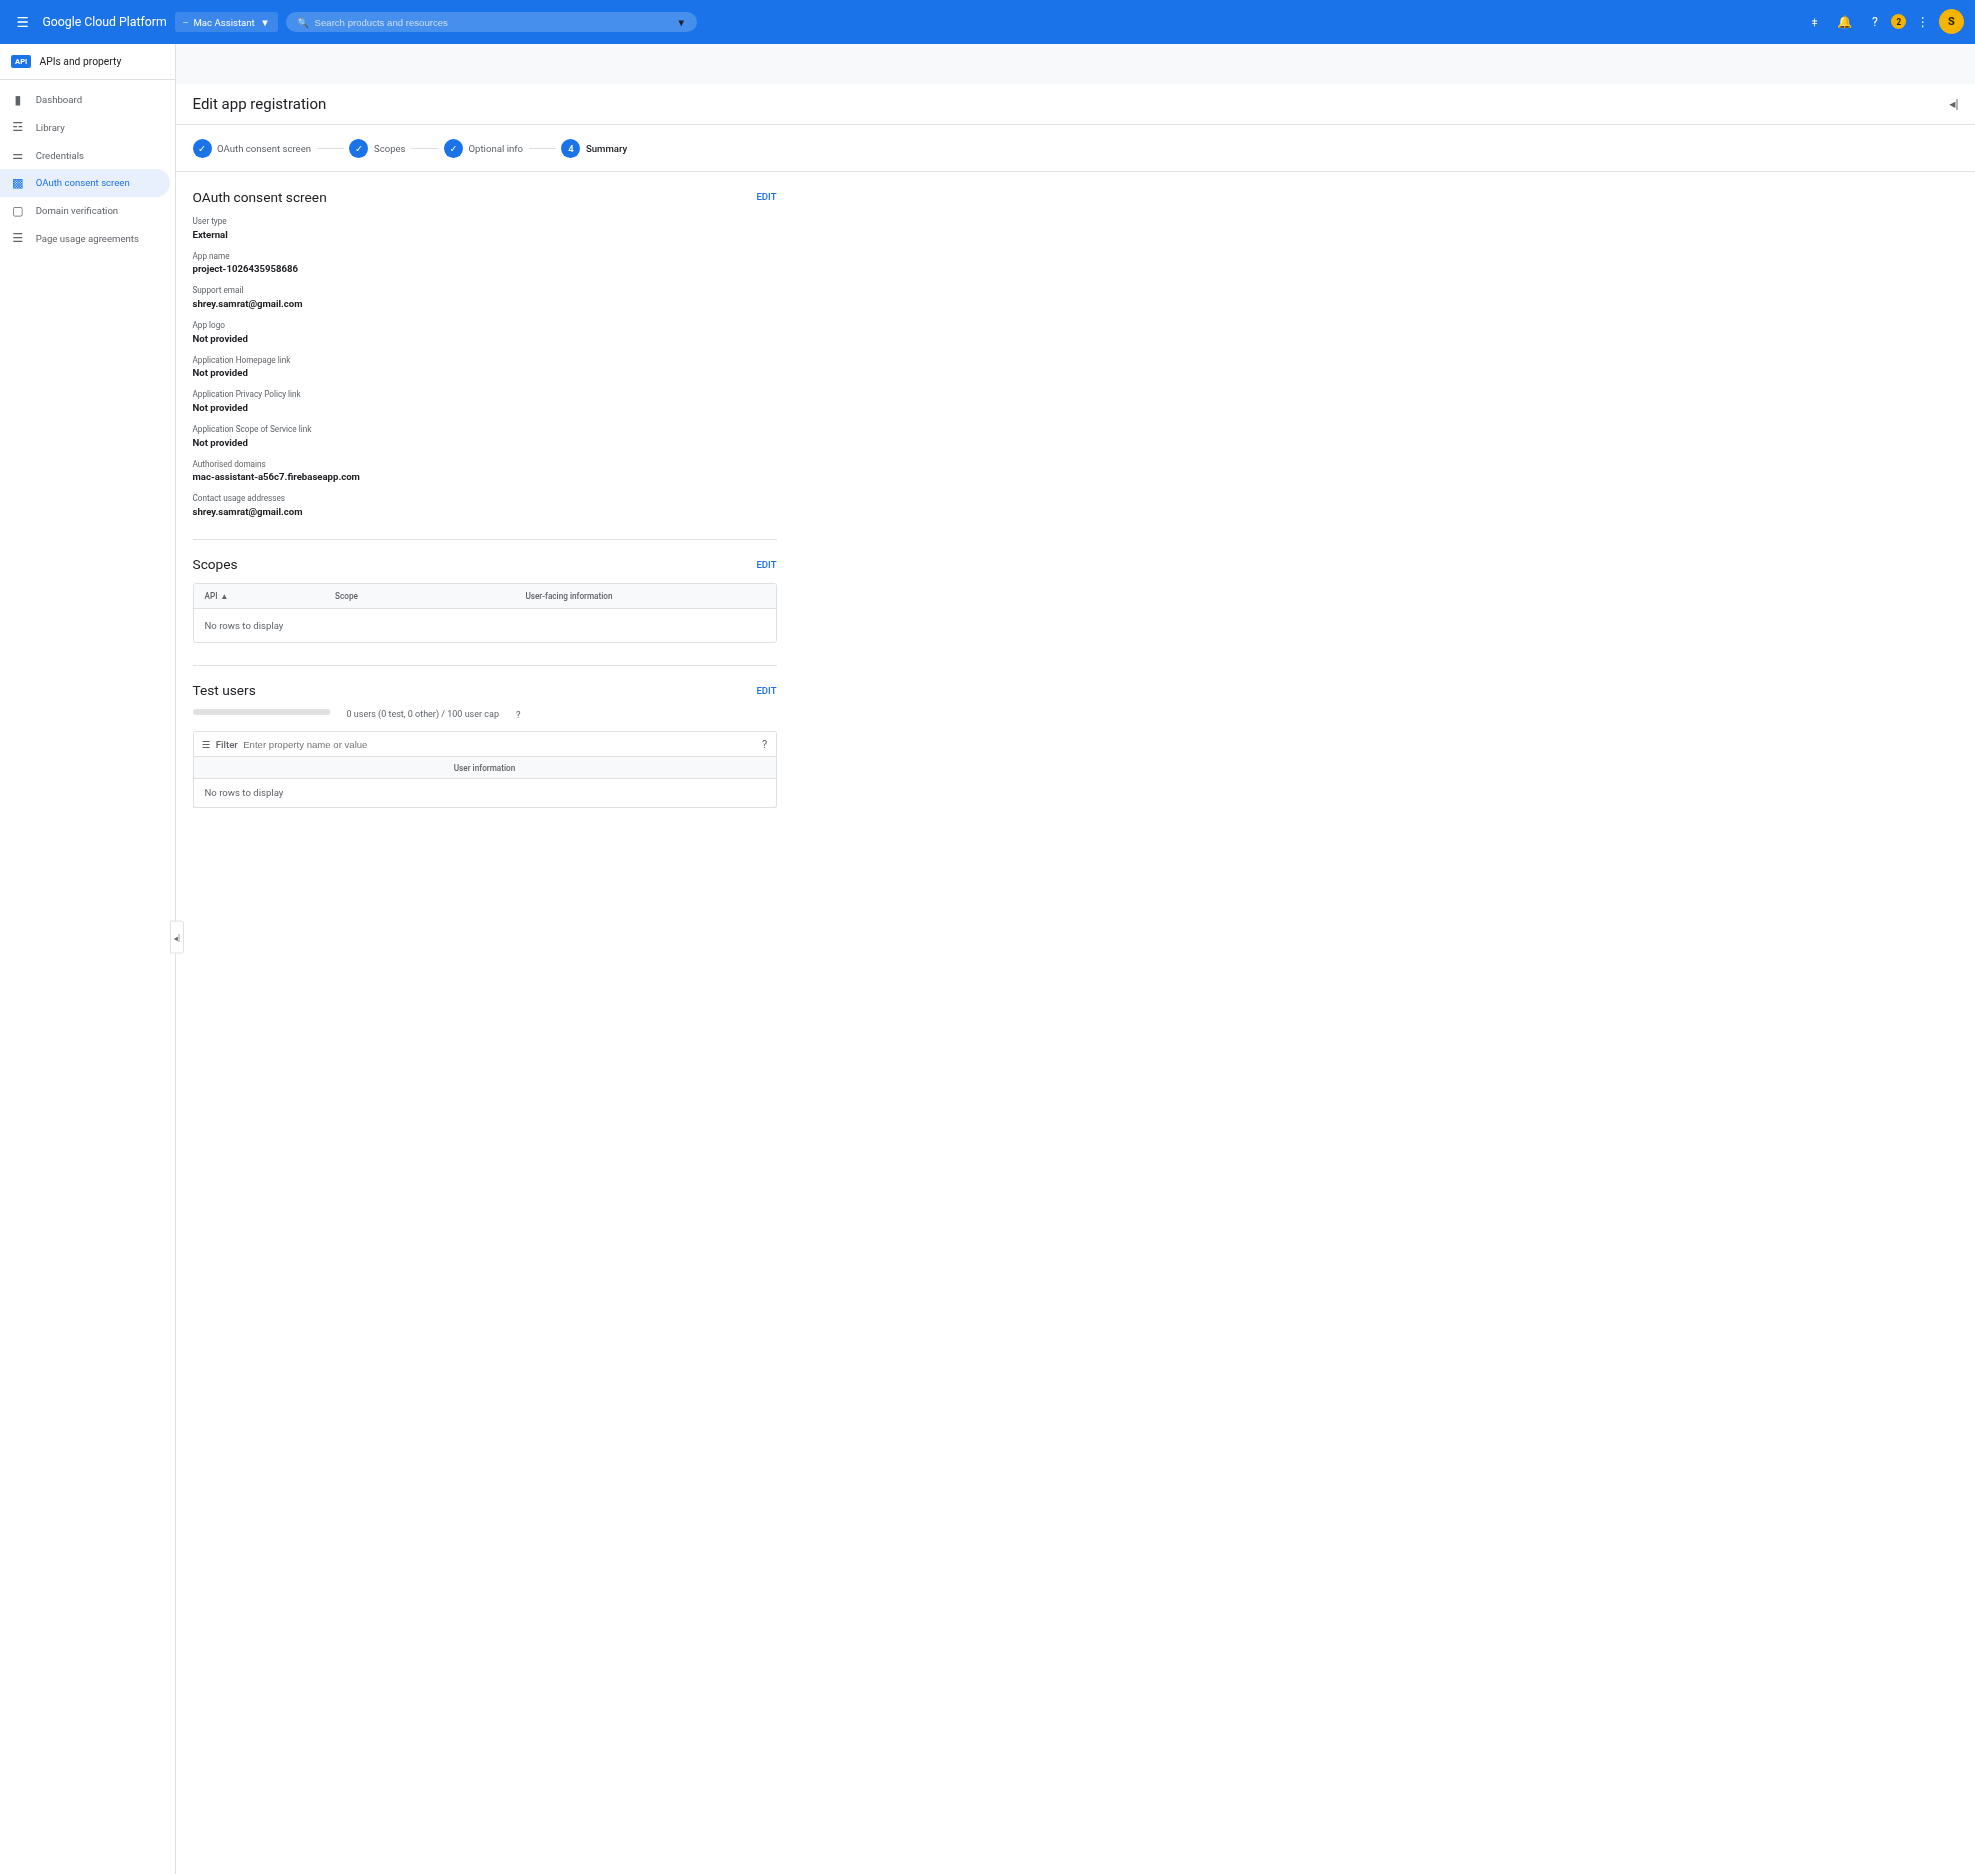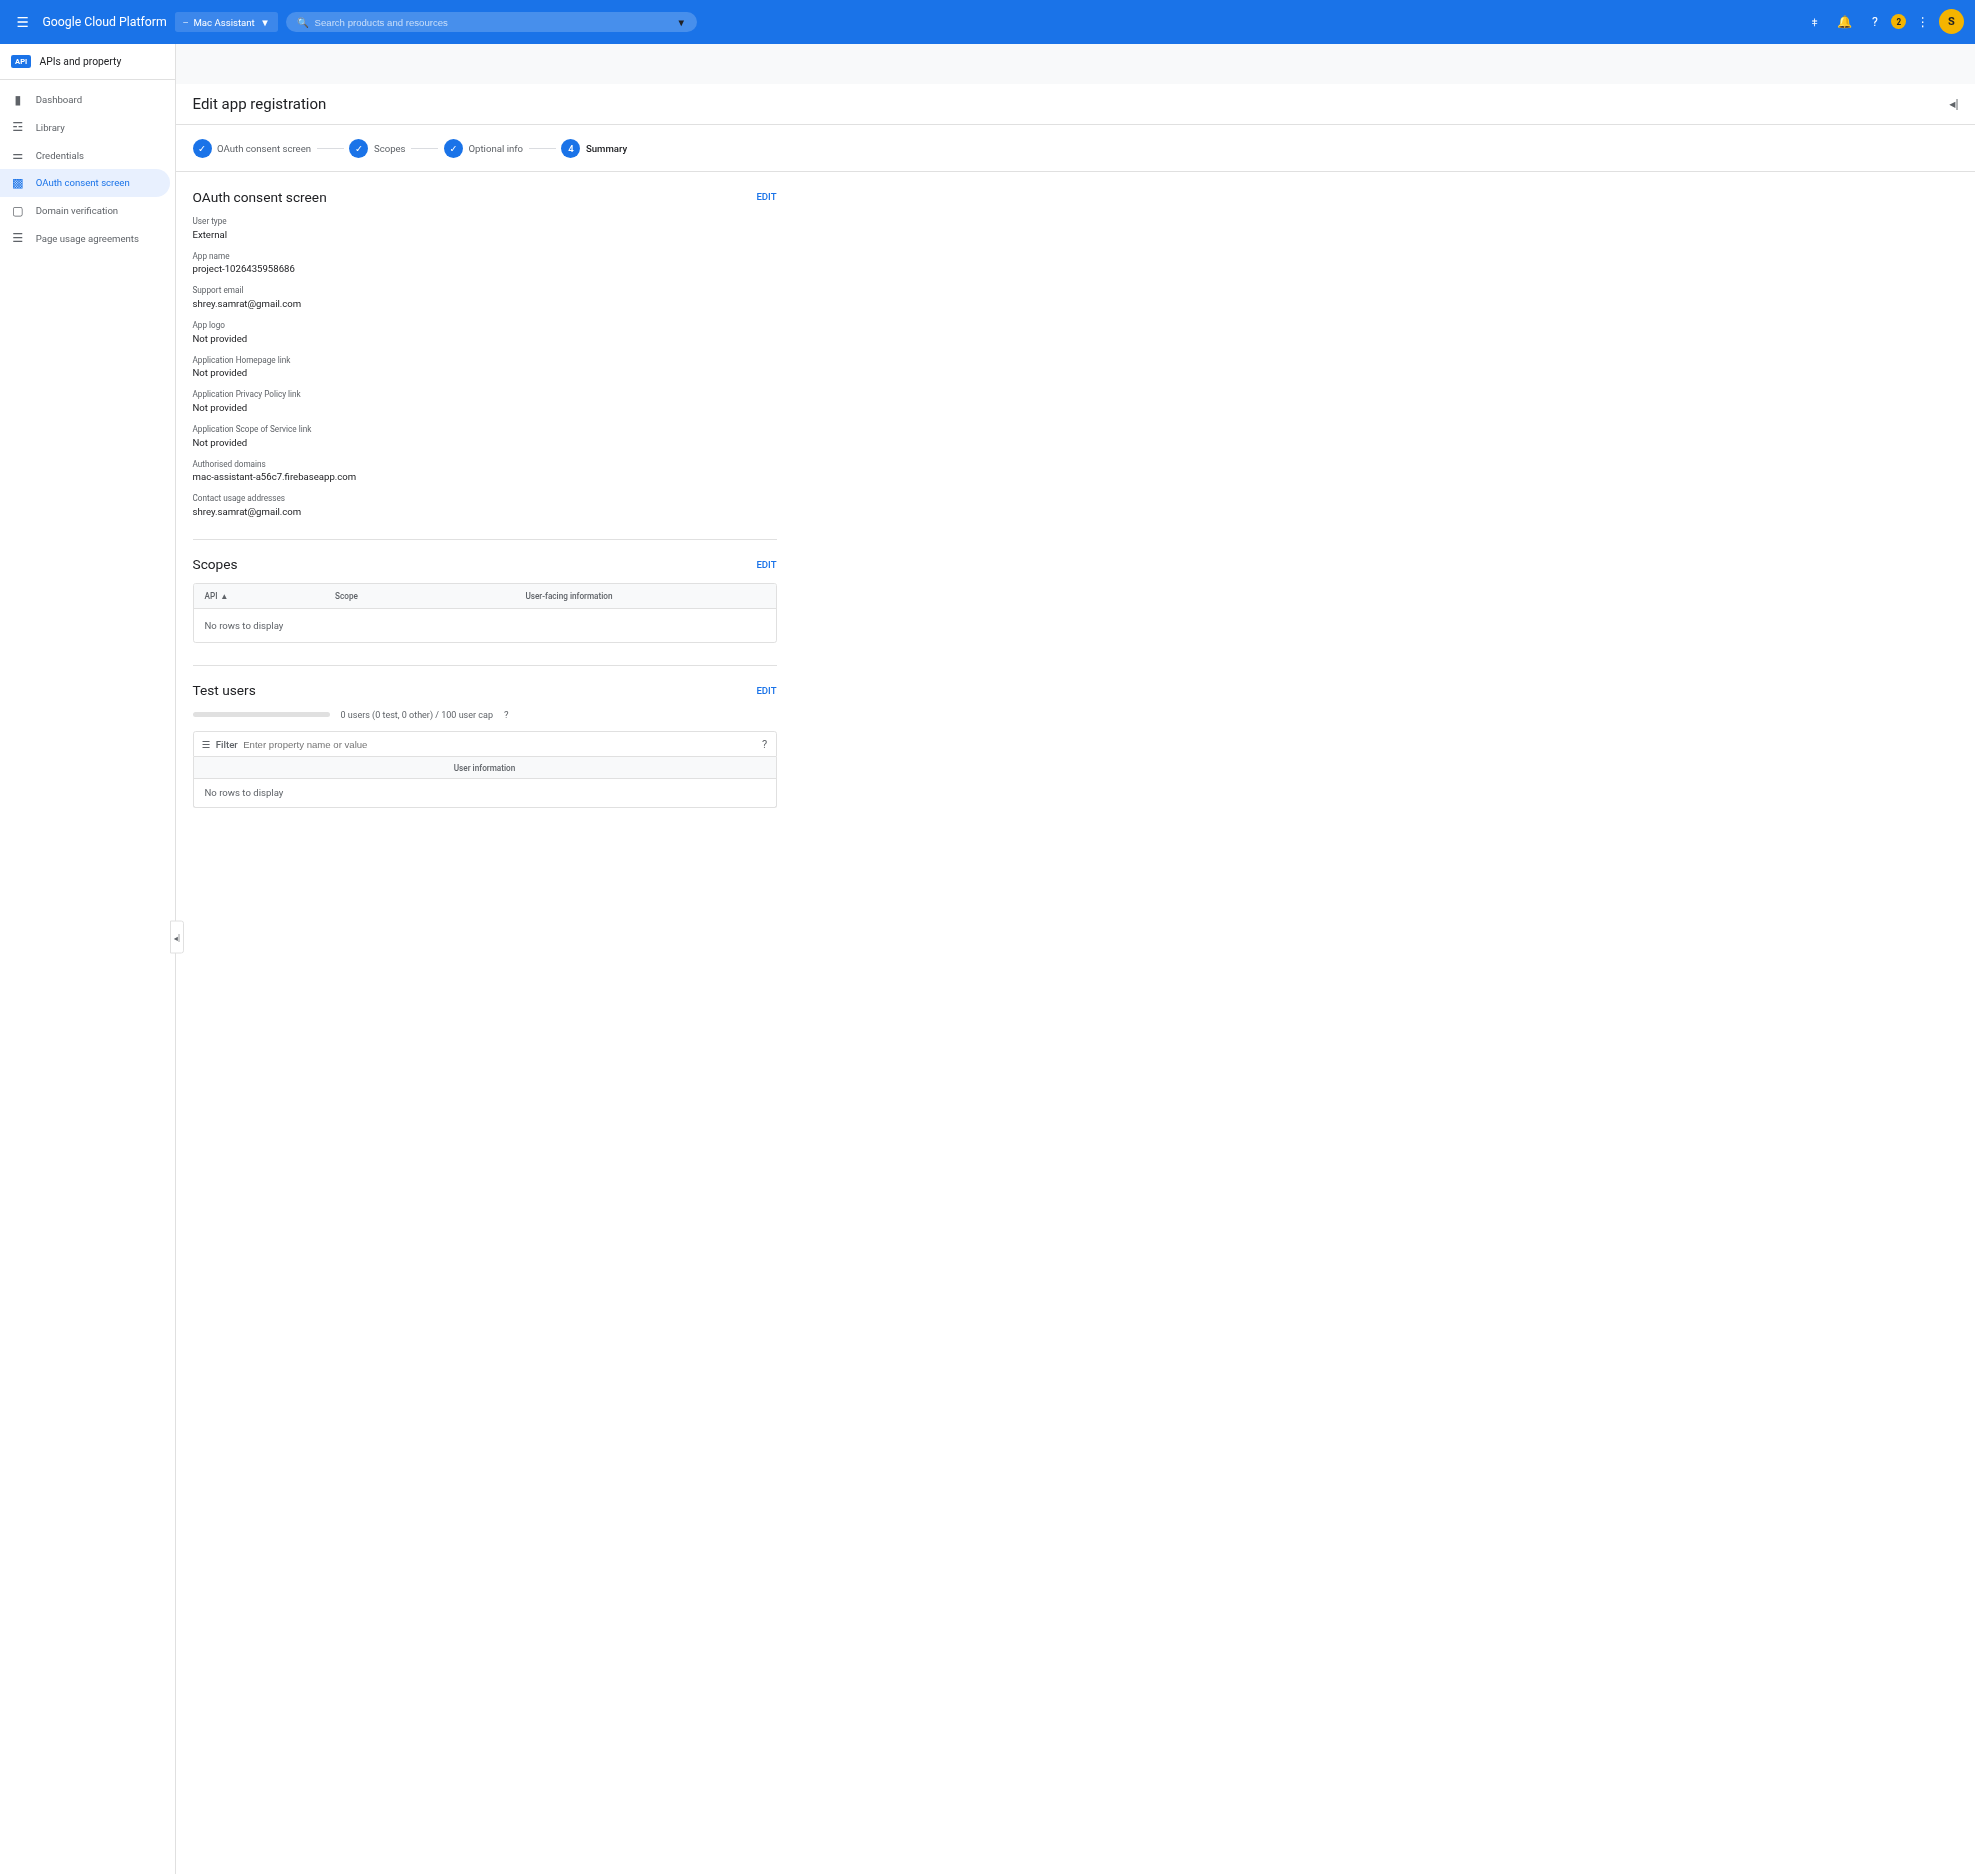--- a/index.html
+++ b/index.html
@@ -264,20 +264,21 @@
       margin-bottom: 11px;
     }
     .info-label {
       font-size: 8.2px;
       color: #5f6368;
       margin-bottom: 2.7px;
     }
     .info-value {
       font-size: 9.6px;
       color: #202124;
+      font-weight: bold;
     }
 
     .divider {
       height: 0.7px;
       background: #e0e0e0;
       margin: 16.5px 0;
     }
 
     
     .table-container {
@@ -303,22 +304,21 @@
     }
     .table-empty {
       padding: 11px;
       font-size: 9.6px;
       color: #5f6368;
     }
 
     
     .user-cap-bar {
       display: flex;
-      align-items: center;
-      gap: 11px;
+      gap: 17px;
       margin-bottom: 11px;
     }
     .progress-bar-container {
       width: 137px;
       height: 5.5px;
       background: #e0e0e0;
       border-radius: 2.7px;
     }
     .progress-bar-fill {
       height: 100%;

